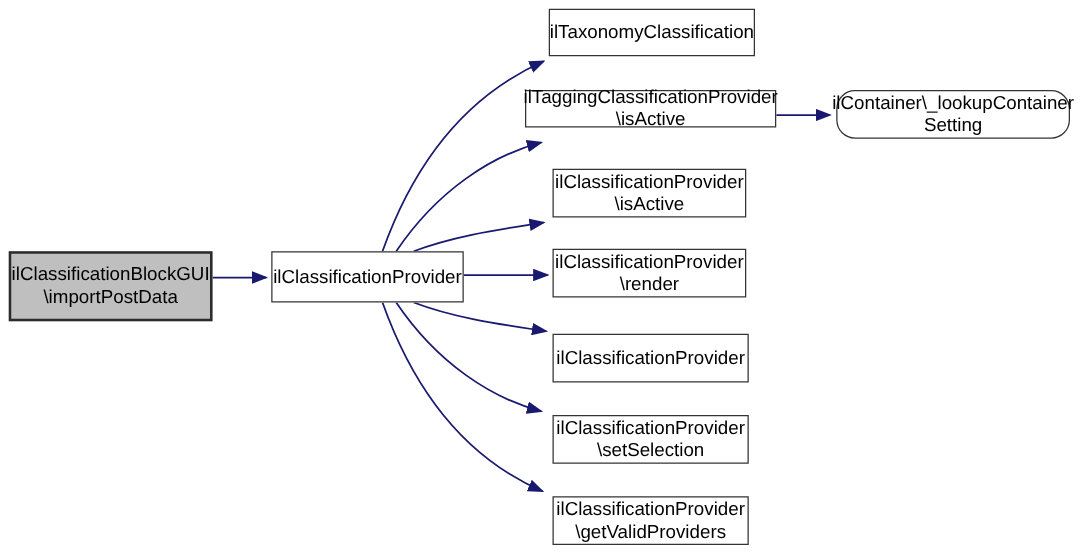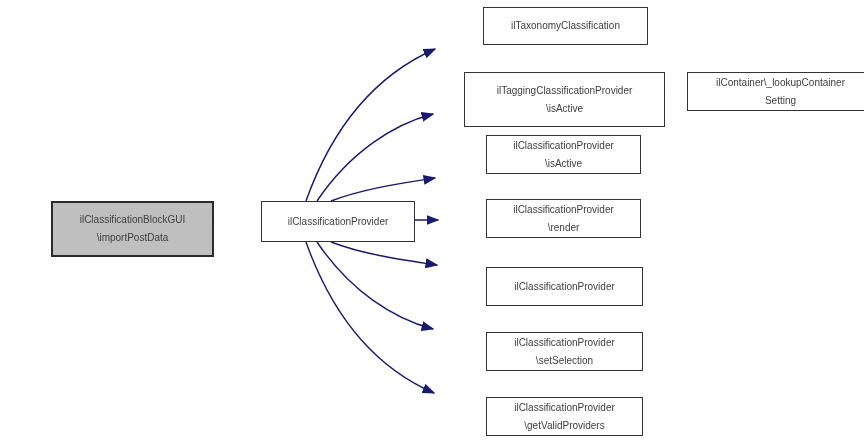--- a/index.html
+++ b/index.html
@@ -23,26 +23,25 @@
   .node {
     position: absolute;
     box-sizing: border-box;
     border: 1.4px solid #333333;
     background: #ffffff;
     display: flex;
     flex-direction: column;
     align-items: center;
     justify-content: center;
     text-align: center;
-    font-size: 10px;
+    font-size: 15px;
     line-height: 17.6px;
-    color: #404040;
+    color: #000000;
     white-space: nowrap;
     cursor: pointer;
-    margin-left: 44px;
   }
   .node.highlight {
     background: #bfbfbf;
     border-width: 2px;
     border-color: #2b2b2b;
   }
   .node .line { display: block; }
 </style>
 </head>
 <body>
@@ -70,21 +69,21 @@
 <div class="node highlight" style="left: 7px; top: 201px; width: 163px; height: 56px;">
       <span class="line">ilClassificationBlockGUI</span>
       <span class="line">\importPostData</span>
     </div>
     <div class="node" style="left: 217px; top: 201px; width: 154px; height: 41px;">
       <span class="line">ilClassificationProvider</span>
     </div>
     <div class="node" style="left: 439px; top: 7px; width: 165px; height: 38px;">
       <span class="line">ilTaxonomyClassification</span>
     </div>
-    <div class="node" style="left: 420px; top: 72px; width: 201px; height: 55px;">
+    <div class="node" style="left: 420px; top: 72px; width: 201px; height: 30px;">
       <span class="line">ilTaggingClassificationProvider</span>
       <span class="line">\isActive</span>
     </div>
     <div class="node" style="left: 442px; top: 135px; width: 155px; height: 39px;">
       <span class="line">ilClassificationProvider</span>
       <span class="line">\isActive</span>
     </div>
     <div class="node" style="left: 442px; top: 199px; width: 155px; height: 39px;">
       <span class="line">ilClassificationProvider</span>
       <span class="line">\render</span>
@@ -93,17 +92,17 @@
       <span class="line">ilClassificationProvider</span>
     </div>
     <div class="node" style="left: 442px; top: 332px; width: 157px; height: 39px;">
       <span class="line">ilClassificationProvider</span>
       <span class="line">\setSelection</span>
     </div>
     <div class="node" style="left: 442px; top: 397px; width: 157px; height: 39px;">
       <span class="line">ilClassificationProvider</span>
       <span class="line">\getValidProviders</span>
     </div>
-    <div class="node" style="left: 643px; top: 72px; width: 187px; height: 39px;">
+    <div class="node" style="left: 669px; top: 72px; width: 187px; height: 39px; border-radius: 15px;">
       <span class="line">ilContainer\_lookupContainer</span>
       <span class="line">Setting</span>
     </div>
   </div>
 
 </body></html>

